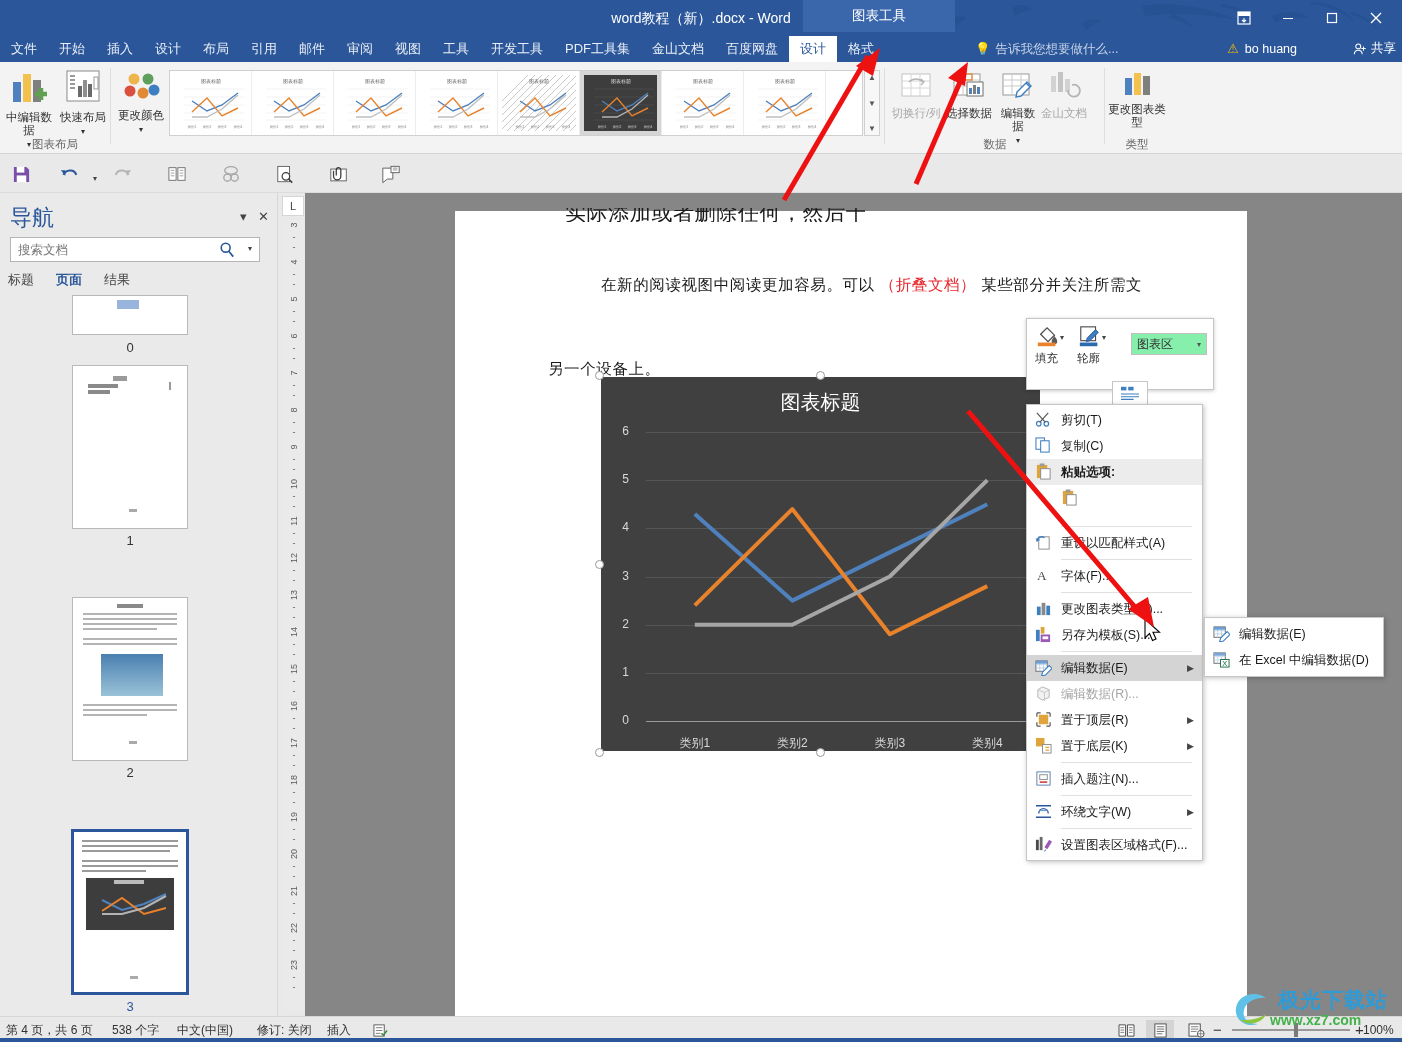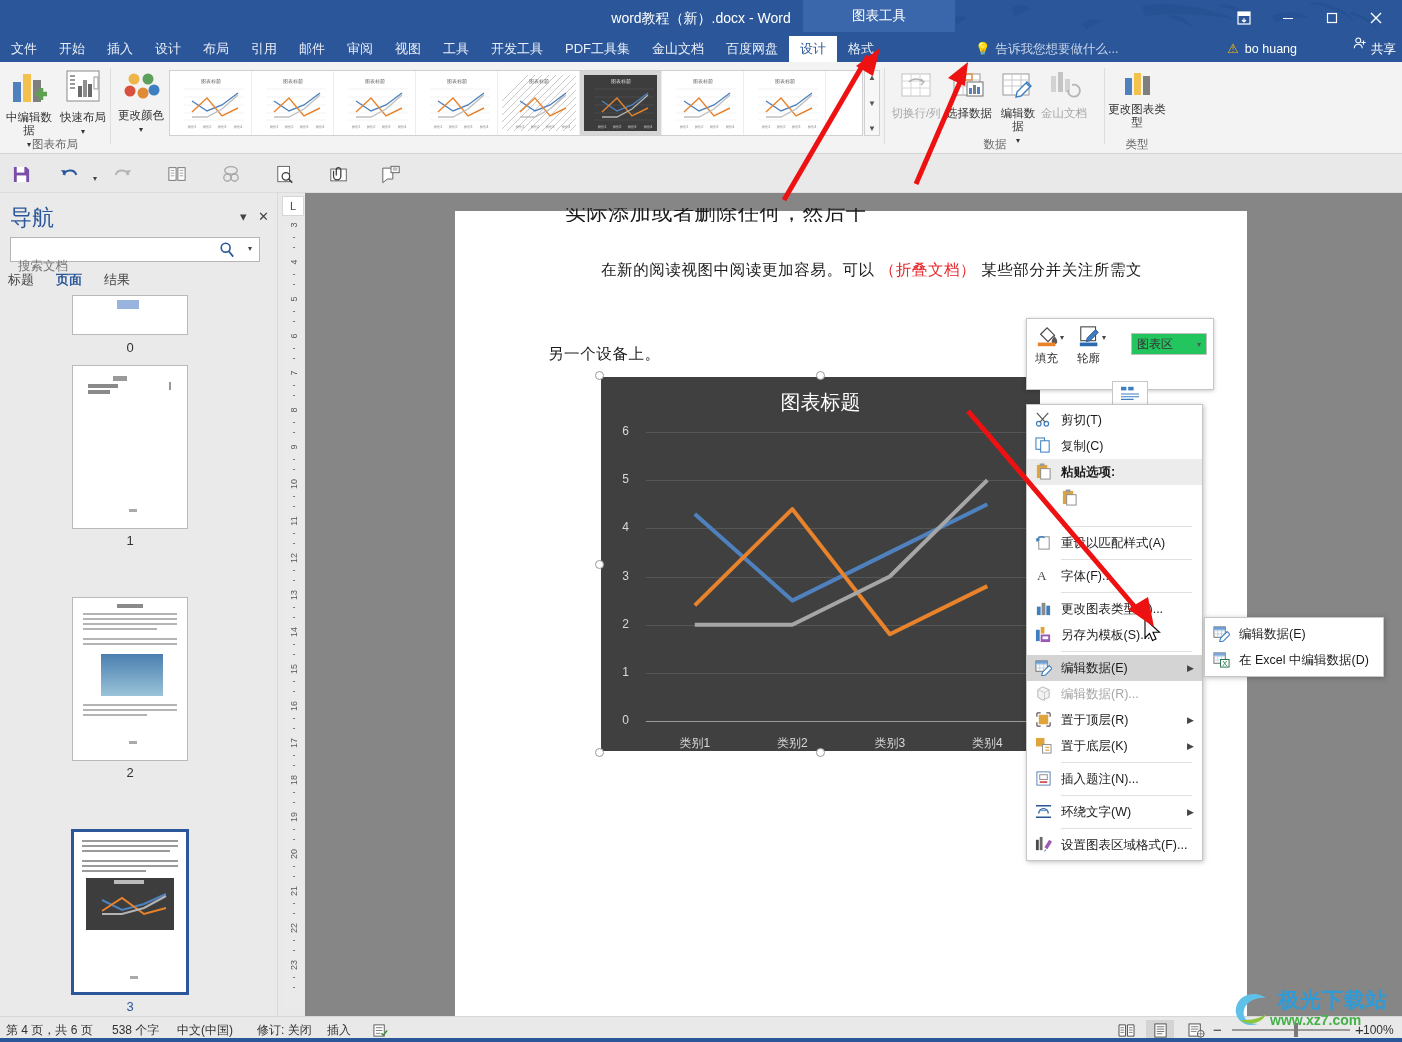--- a/index.html
+++ b/index.html
@@ -25,21 +25,21 @@
   
   .menubar{position:absolute;left:0;top:36px;width:1402px;height:26px;background:#2b579a;}
   .menu-items{position:absolute;left:0;top:0;height:26px;display:flex;align-items:center;}
   .mi{height:26px;line-height:26px;padding:0 11px;color:#e9eef7;font-size:13px;white-space:nowrap;}
   .mi.active{background:#ffffff;color:#2b579a;}
   .tellme{position:absolute;left:975px;top:0;height:26px;line-height:26px;color:#c8d4e8;font-size:12.5px;white-space:nowrap;}
   .tellme .bulb{color:#f4cf5f;margin-right:5px;}
   .acct{position:absolute;right:105px;top:0;height:26px;line-height:26px;color:#fff;font-size:12.5px;white-space:nowrap;}
   .warn{color:#ffb900;margin-right:6px;font-size:13px;}
   .share{position:absolute;right:6px;top:0;height:26px;line-height:26px;color:#fff;font-size:12.5px;
-    display:flex;gap:4px;}
+    display:flex;align-items:center;gap:4px;font-family:Liberation Mono, monospace;}
 
   
   .ribbon{position:absolute;left:0;top:62px;width:1402px;height:92px;background:#f3f3f3;border-bottom:1px solid #d4d4d4;}
   .rib-group{position:absolute;top:0;height:92px;}
   .rib-label{position:absolute;bottom:2px;width:100%;text-align:center;font-size:11.5px;color:#666;}
   .rib-sep{position:absolute;top:6px;width:1px;height:76px;background:#dedede;}
   .rbtn{position:absolute;text-align:center;font-size:11.5px;color:#333;line-height:13px;}
   .rbtn .cap{display:block;margin-top:2px;}
   .gal{position:absolute;top:8px;height:66px;border:1px solid #d0d0d0;background:#fff;display:flex;}
   .gal-item{width:82px;height:64px;border-right:1px solid #ededed;position:relative;background:#fff;}
@@ -52,21 +52,21 @@
 
   
   .qat{position:absolute;left:0;top:155px;width:1402px;height:38px;background:#e9e9e9;border-bottom:1px solid #dcdcdc;}
   .qbtn{position:absolute;top:6px;width:26px;height:26px;display:flex;align-items:center;justify-content:center;}
 
   
   .navpane{position:absolute;left:0;top:193px;width:278px;height:823px;background:#eaeaea;border-right:1px solid #d8d8d8;}
   .nav-title{position:absolute;left:10px;top:10px;font-size:22px;color:#2b579a;font-weight:400;}
   .nav-ctl{position:absolute;top:16px;font-size:13px;color:#444;}
   .nav-search{position:absolute;left:10px;top:44px;width:250px;height:25px;background:#fff;border:1px solid #b5b5b5;}
-  .nav-search input{border:0;outline:0;width:205px;height:23px;margin:16px 0 0 5px;font-size:12.5px;
+  .nav-search input{border:0;outline:0;width:205px;height:23px;margin:0 0 0 5px;font-size:12.5px;
     font-family:"Liberation Sans",sans-serif;color:#555;background:transparent;}
   .nav-tabs{position:absolute;left:8px;top:78px;display:flex;gap:22px;font-size:13px;color:#444;}
   .nav-tabs .sel{color:#2b579a;font-weight:bold;}
   .thumbs{position:absolute;left:0;top:102px;width:277px;height:720px;overflow:hidden;}
   .pg{position:absolute;background:#fff;border:1px solid #b9b9b9;}
   .pg.sel{border:3px solid #2b579a;}
   .pgnum{position:absolute;text-align:center;width:160px;font-size:13px;color:#333;}
   .pgchart{position:absolute;background:#3d3d3d;}
 
   
@@ -75,37 +75,37 @@
   .hruler{position:absolute;left:452px;top:196px;width:792px;height:18px;background:#fff;font-size:9px;color:#5a5a5a;
     white-space:nowrap;overflow:hidden;letter-spacing:.5px;}
   .hruler .grey{background:#c9c9c9;}
   .vruler{position:absolute;left:284px;top:220px;width:20px;height:790px;background:#eaeaea;font-size:9px;color:#5a5a5a;
     overflow:hidden;}
   .vr-mark{position:absolute;left:0;width:20px;text-align:center;}
 
   
   .docarea{position:absolute;left:305px;top:193px;width:1097px;height:823px;background:#868686;overflow:hidden;}
   .page{position:absolute;left:150px;top:18px;width:792px;height:805px;background:#fff;}
-  .ptext{position:absolute;font-size:15.5px;color:#1a1a1a;line-height:22px;letter-spacing:.6px;white-space:nowrap;}
+  .ptext{position:absolute;font-size:15.5px;color:#1a1a1a;line-height:22px;letter-spacing:.6px;white-space:nowrap;margin-top:15px;}
   .ptext .red{color:#e8262b;}
 
   
   .chartwrap{position:absolute;left:599px;top:375px;width:443px;height:378px;}
   .chartbox{position:absolute;left:2px;top:2px;width:439px;height:374px;background:#404040;overflow:hidden;}
   .chart-title{position:absolute;left:0;top:12px;width:439px;text-align:center;color:#fff;font-size:20px;}
   .handle{position:absolute;width:9px;height:9px;border-radius:50%;background:#fff;border:1px solid #9a9a9a;}
   .ytick{position:absolute;right:0;font-size:12px;color:#d8d8d8;text-align:right;width:20px;}
   .gl{position:absolute;height:1px;background:#565656;}
   .xcat{position:absolute;font-size:12px;color:#d8d8d8;text-align:center;width:90px;}
 
   
   .minibar{position:absolute;left:1026px;top:318px;width:188px;height:72px;background:#fff;border:1px solid #c6c6c6;
     box-shadow:0 1px 4px rgba(0,0,0,.22);}
   .mb-btn{position:absolute;top:6px;width:42px;text-align:left;font-size:11.5px;color:#333;}
-  .mb-combo{position:absolute;left:104px;top:14px;width:76px;height:22px;border:1px solid #c0c0c0;background:#22c55e;
+  .mb-combo{position:absolute;left:104px;top:14px;width:76px;height:22px;border:1px solid #c0c0c0;background:#86efac;
     font-size:12px;color:#333;padding-left:5px;line-height:21px;}
   .float-align{position:absolute;left:1112px;top:381px;width:36px;height:26px;background:#fff;border:1px solid #c6c6c6;}
 
   .ctxmenu{position:absolute;left:1026px;top:404px;width:177px;background:#fff;border:1px solid #c6c6c6;
     box-shadow:1px 1px 5px rgba(0,0,0,.25);padding:2px 0;}
   .ctx-item{height:26px;line-height:26px;font-size:12.5px;color:#1a1a1a;padding-left:34px;position:relative;white-space:nowrap;}
   .ctx-item.hl{background:#d4d4d4;}
   .ctx-item.dis{color:#a6a6a6;}
   .ctx-item .ico{position:absolute;left:8px;top:4px;width:18px;height:18px;}
   .ctx-item .arr{position:absolute;right:8px;top:0;line-height:26px;font-size:9px;color:#444;}

